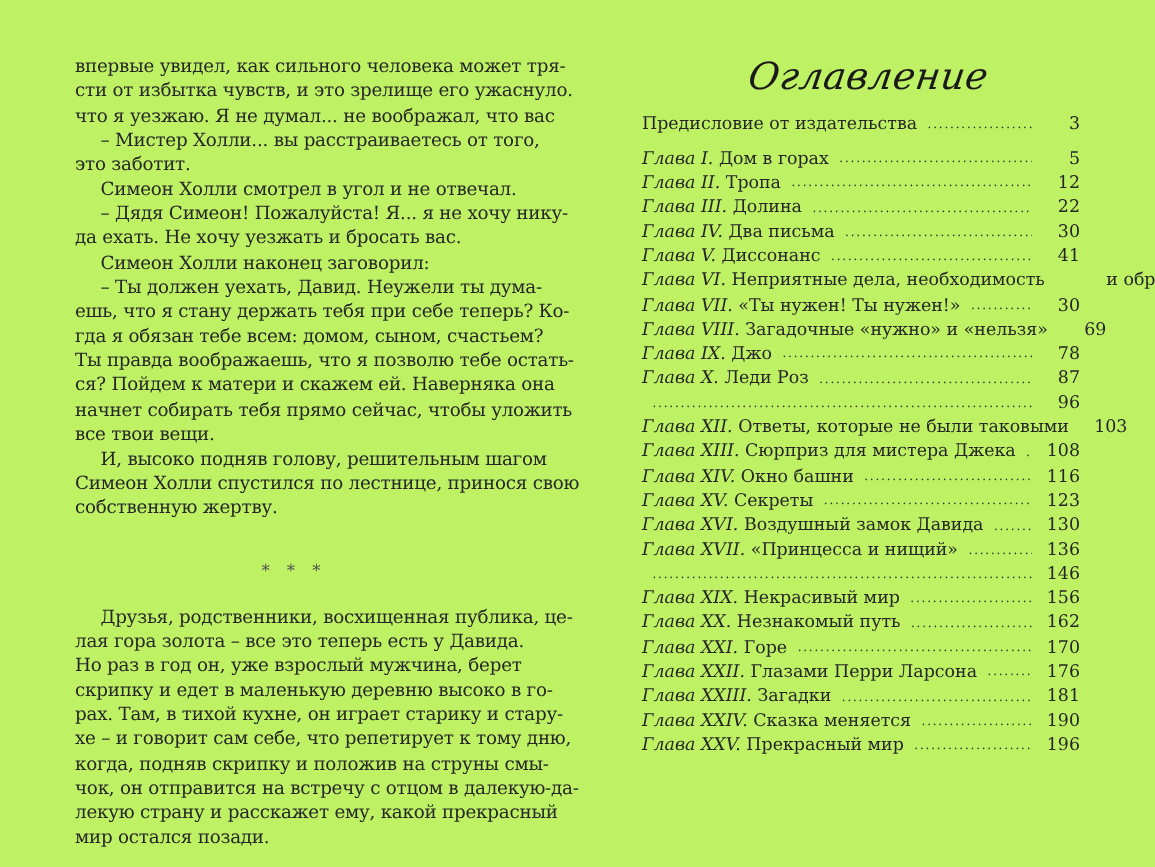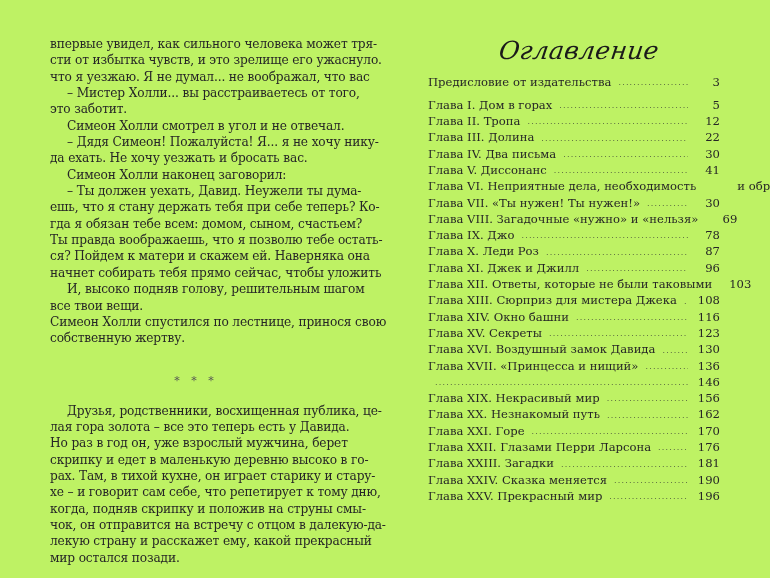--- a/index.html
+++ b/index.html
@@ -87,20 +87,21 @@
     white-space: nowrap;
   }
   .toc-item.preface { margin-bottom: 6.5px; }
   .toc-item.tall { flex-direction: row; align-items: stretch; }
   .toc-item .row {
     display: flex;
     align-items: flex-end;
     width: 100%;
   }
   .toc-item .ch {
+    font-style: italic;
     margin-top: 16px;
   }
   .toc-item .label-wrap {
     flex: 0 0 auto;
   }
   .toc-item .dots {
     flex: 1 1 auto;
     overflow: hidden;
     margin: 0 6px 0 7px;
     height: 16.3px;
@@ -139,22 +140,22 @@
         <span class="line ind last">Симеон Холли смотрел в угол и не отвечал.</span>
         <span class="line ind">– Дядя Симеон! Пожалуйста! Я... я не хочу нику-</span>
         <span class="line last">да ехать. Не хочу уезжать и бросать вас.</span>
         <span class="line ind last">Симеон Холли наконец заговорил:</span>
         <span class="line ind">– Ты должен уехать, Давид. Неужели ты дума-</span>
         <span class="line">ешь, что я стану держать тебя при себе теперь? Ко-</span>
         <span class="line">гда я обязан тебе всем: домом, сыном, счастьем?</span>
         <span class="line">Ты правда воображаешь, что я позволю тебе остать-</span>
         <span class="line">ся? Пойдем к матери и скажем ей. Наверняка она</span>
         <span class="line">начнет собирать тебя прямо сейчас, чтобы уложить</span>
+        <span class="line last">все твои вещи.</span>
         <span class="line ind">И, высоко подняв голову, решительным шагом</span>
-        <span class="line last">все твои вещи.</span>
         <span class="line">Симеон Холли спустился по лестнице, принося свою</span>
         <span class="line last">собственную жертву.</span>
       </div>
     <div class="separator">* * *</div>
     <div id="block2">
         <span class="line ind">Друзья, родственники, восхищенная публика, це-</span>
         <span class="line">лая гора золота – все это теперь есть у Давида.</span>
         <span class="line">Но раз в год он, уже взрослый мужчина, берет</span>
         <span class="line">скрипку и едет в маленькую деревню высоко в го-</span>
         <span class="line">рах. Там, в тихой кухне, он играет старику и стару-</span>
@@ -223,21 +224,20 @@
           <span class="label-wrap"><span class="ch"><span>Глава</span> <span>IX.</span></span> <span>Джо</span></span>
           <span class="dots"></span>
           <span class="page">78</span>
         </li>
         <li class="toc-item">
           <span class="label-wrap"><span class="ch"><span>Глава</span> <span>X.</span></span> <span>Леди Роз</span></span>
           <span class="dots"></span>
           <span class="page">87</span>
         </li>
         <li class="toc-item">
-          <span class="label-wrap"><span class="ch"><span>Глава</span> <span>XI.</span></span> <span>Джек и Джилл</span></span>
           <span class="dots"></span>
           <span class="page">96</span>
         </li>
         <li class="toc-item">
           <span class="label-wrap"><span class="ch"><span>Глава</span> <span>XII.</span></span> <span>Ответы, которые не были таковыми</span></span>
           <span class="dots"></span>
           <span class="page">103</span>
         </li>
         <li class="toc-item">
           <span class="label-wrap"><span class="ch"><span>Глава</span> <span>XIII.</span></span> <span>Сюрприз для мистера Джека</span></span>

